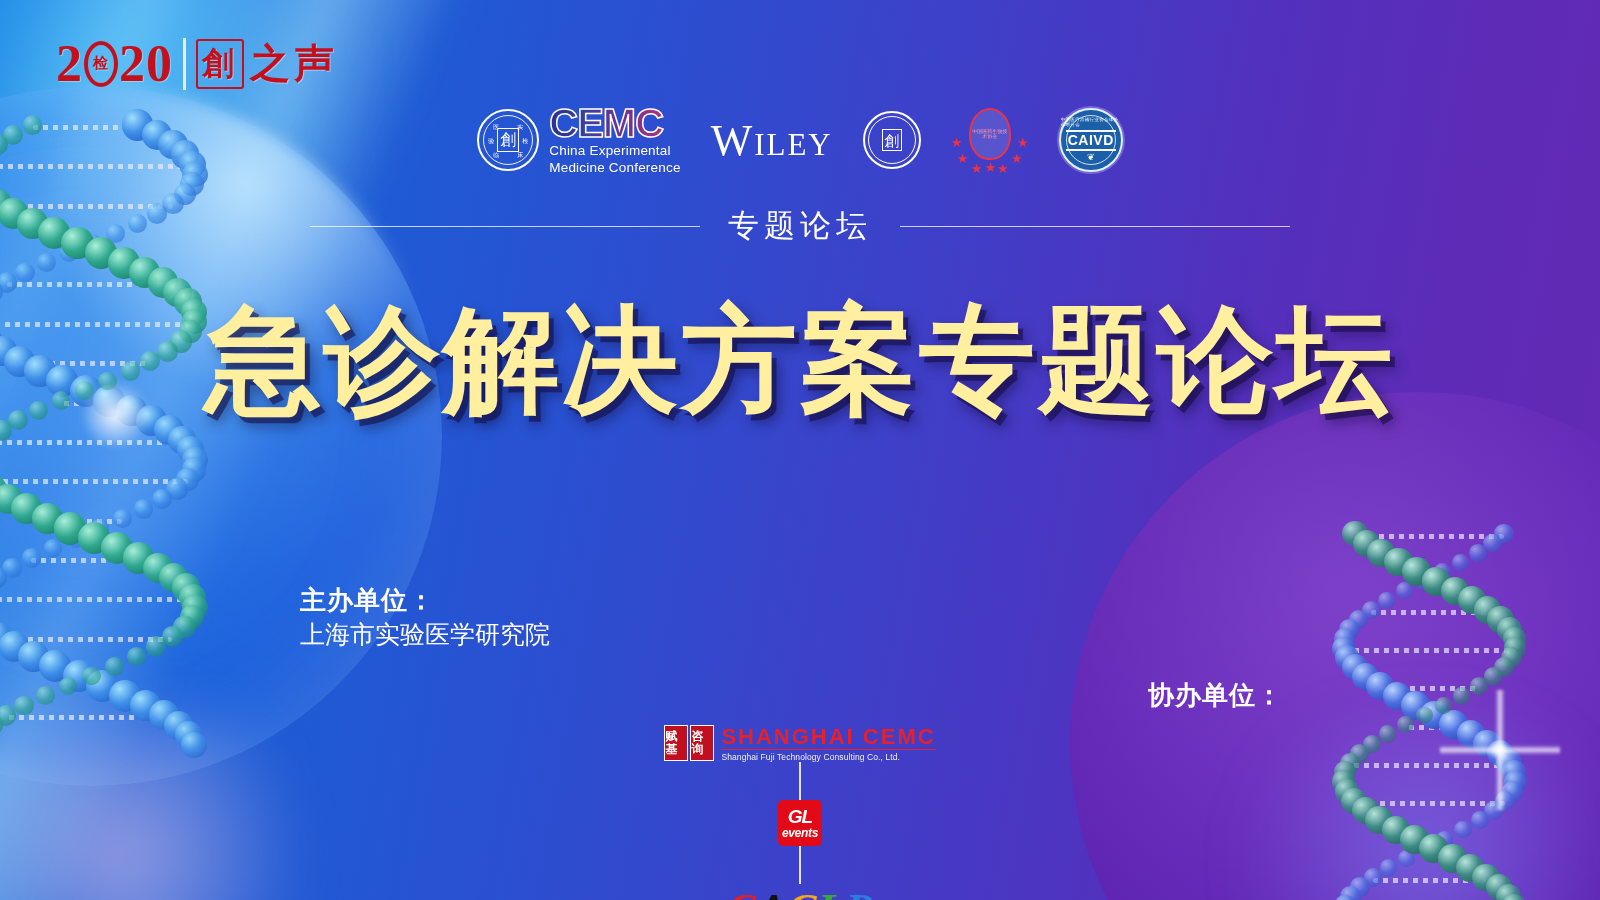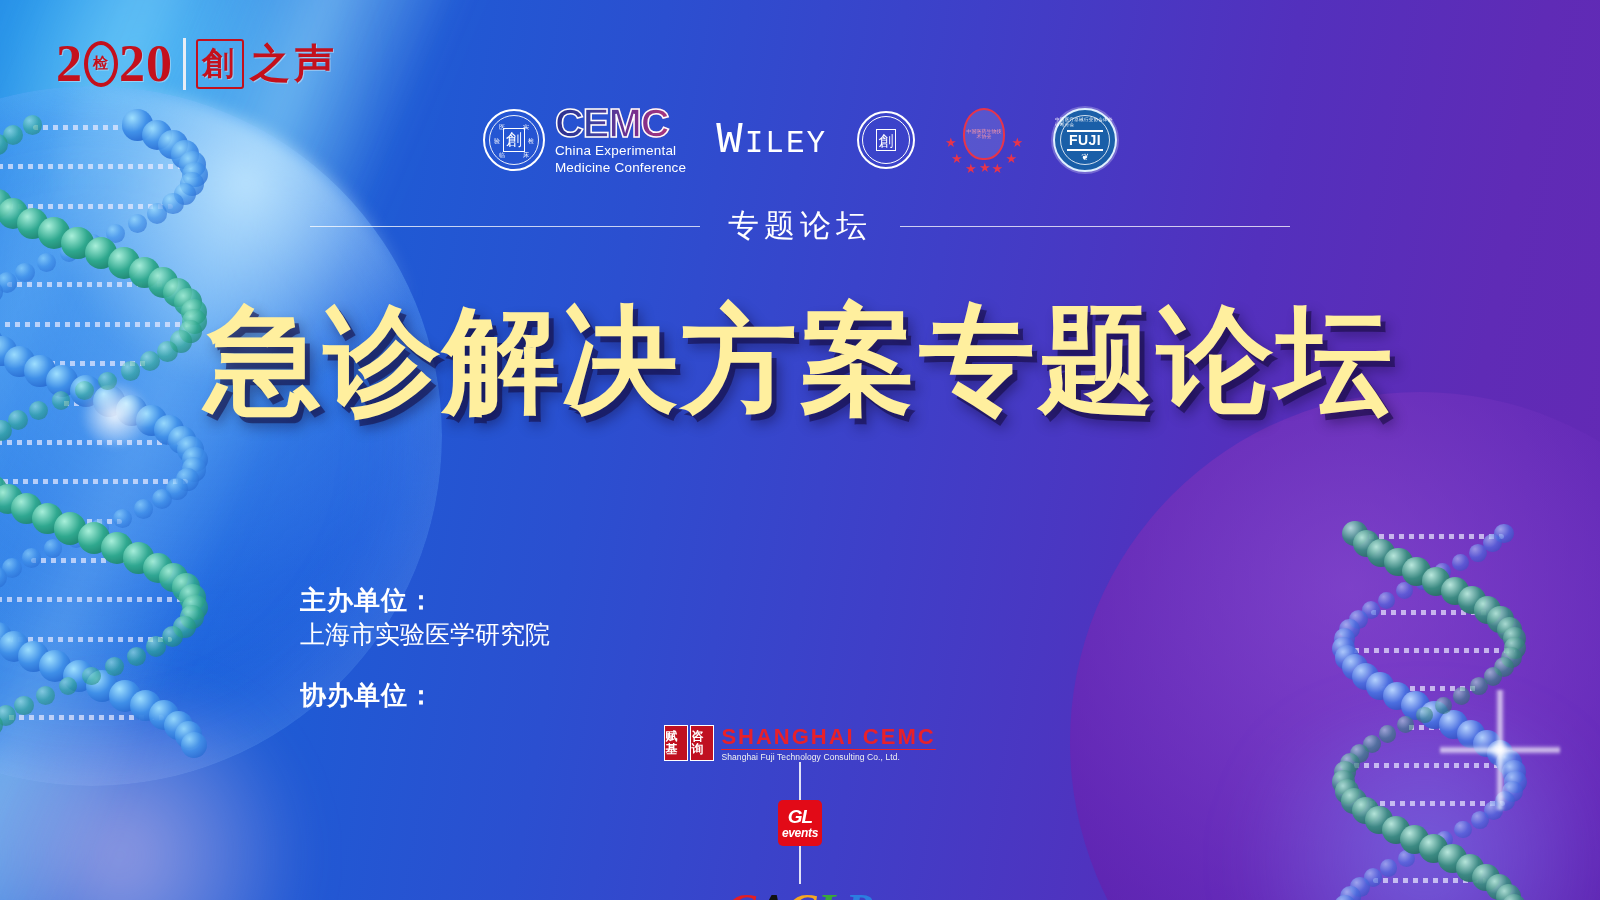--- a/index.html
+++ b/index.html
@@ -208,21 +208,21 @@
   .cemc-word{
     font-size:40px; font-weight:700; letter-spacing:-1px; line-height:.95;
     background:linear-gradient(90deg,#2b2f8f 0%,#3a3f9e 28%,#7a2f8e 62%,#c43a72 100%);
     -webkit-background-clip:text; background-clip:text; color:transparent;
     -webkit-text-stroke:1.5px #ffffff;
     paint-order:stroke fill;
   }
   .cemc-sub{ font-size:13.5px; color:#fff; line-height:1.28; letter-spacing:.2px; }
 
   .wiley{
-    font-family:Liberation Mono, monospace;
+    font-family:Liberation Serif, serif;
     color:#fff; font-size:44px; letter-spacing:2px;
     font-variant:small-caps; font-weight:400;
   }
 
   .seal2{
     width:58px; height:58px; border-radius:50%; border:2px solid #fff; position:relative;
     display:flex; align-items:center; justify-content:center; flex:none;
   }
   .seal2::before{ content:""; position:absolute; inset:3px; border-radius:50%; border:1px solid #fff; }
   .seal2 .sq{ width:20px; height:22px; border:1px solid #fff; display:flex; align-items:center;
@@ -282,21 +282,21 @@
 
   
   .orgs{ position:absolute; left:300px; top:583px; width:1000px; color:#fff; }
   .org-row{ display:flex; align-items:flex-start;flex-direction:column; }
   .org-label{
     font-size:26px; font-weight:700; letter-spacing:1px; white-space:nowrap;
     width:152px; flex:none; text-align:left;
   }
   .org-val{ font-size:25px; line-height:1.34; }
 
-  .row2{ margin-top:4px; align-items:flex-start; }
+  .row2{ margin-top:4px; align-items:flex-end; }
   .row2 .org-label{ padding-top:22px; }
   .ortho{ display:flex; flex-direction:column; line-height:1; }
   .ortho .o1{ font-size:40px; font-weight:300; letter-spacing:-.5px; }
   .ortho .o2{ font-size:17.5px; margin-top:3px; letter-spacing:.1px; }
   .ortho .o3{ font-size:15px; margin-top:4px; letter-spacing:1px; }
 
   .row3{ margin-top:12px; align-items:center; }
   .row3 .org-label{ padding-top:6px; }
   .fuji{ display:flex; align-items:center; gap:7px; }
   .fuji .redbox{
@@ -620,21 +620,21 @@
         <span class="star" style="right:0;top:28px">★</span>
         <span class="star" style="left:6px;top:44px">★</span>
         <span class="star" style="right:6px;top:44px">★</span>
         <span class="star" style="left:20px;top:54px">★</span>
         <span class="star" style="right:20px;top:54px">★</span>
         <span class="star" style="left:34px;bottom:-2px">★</span>
       </div>
 
       <div class="caivd">
         <span class="arc">中国医疗器械行业协会体外诊断分会</span>
-        <span class="word">FUJI</span>
+        <span class="word">CAIVD</span>
         <span class="leaf">❦</span>
       </div>
     </div>
 
     <div class="sectitle">
       <div class="rule"></div>
       <div class="txt">专题论坛</div>
       <div class="rule"></div>
     </div>
 

